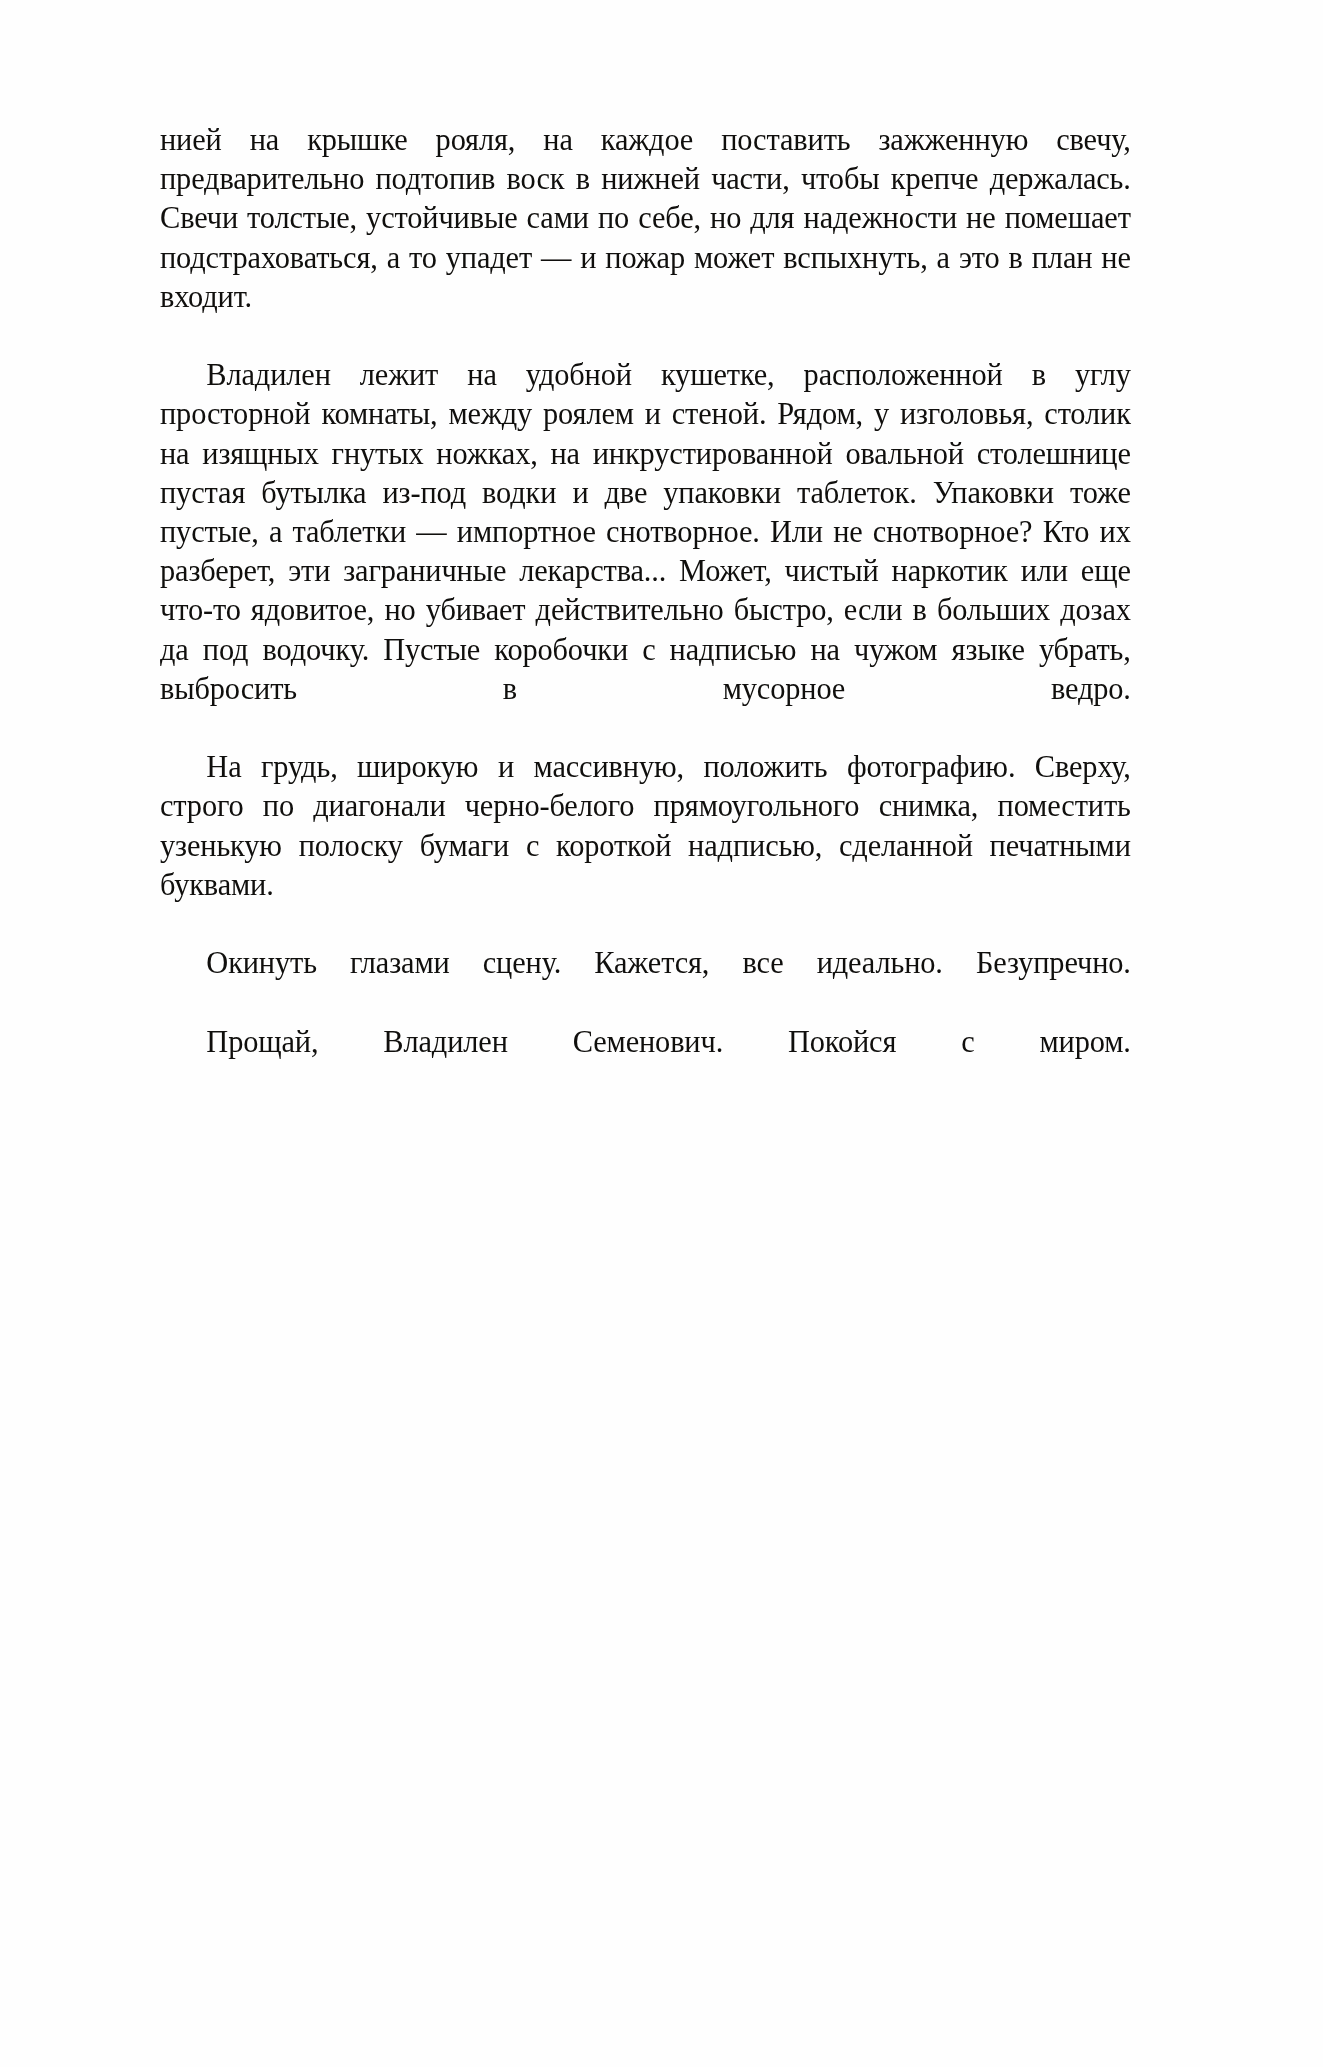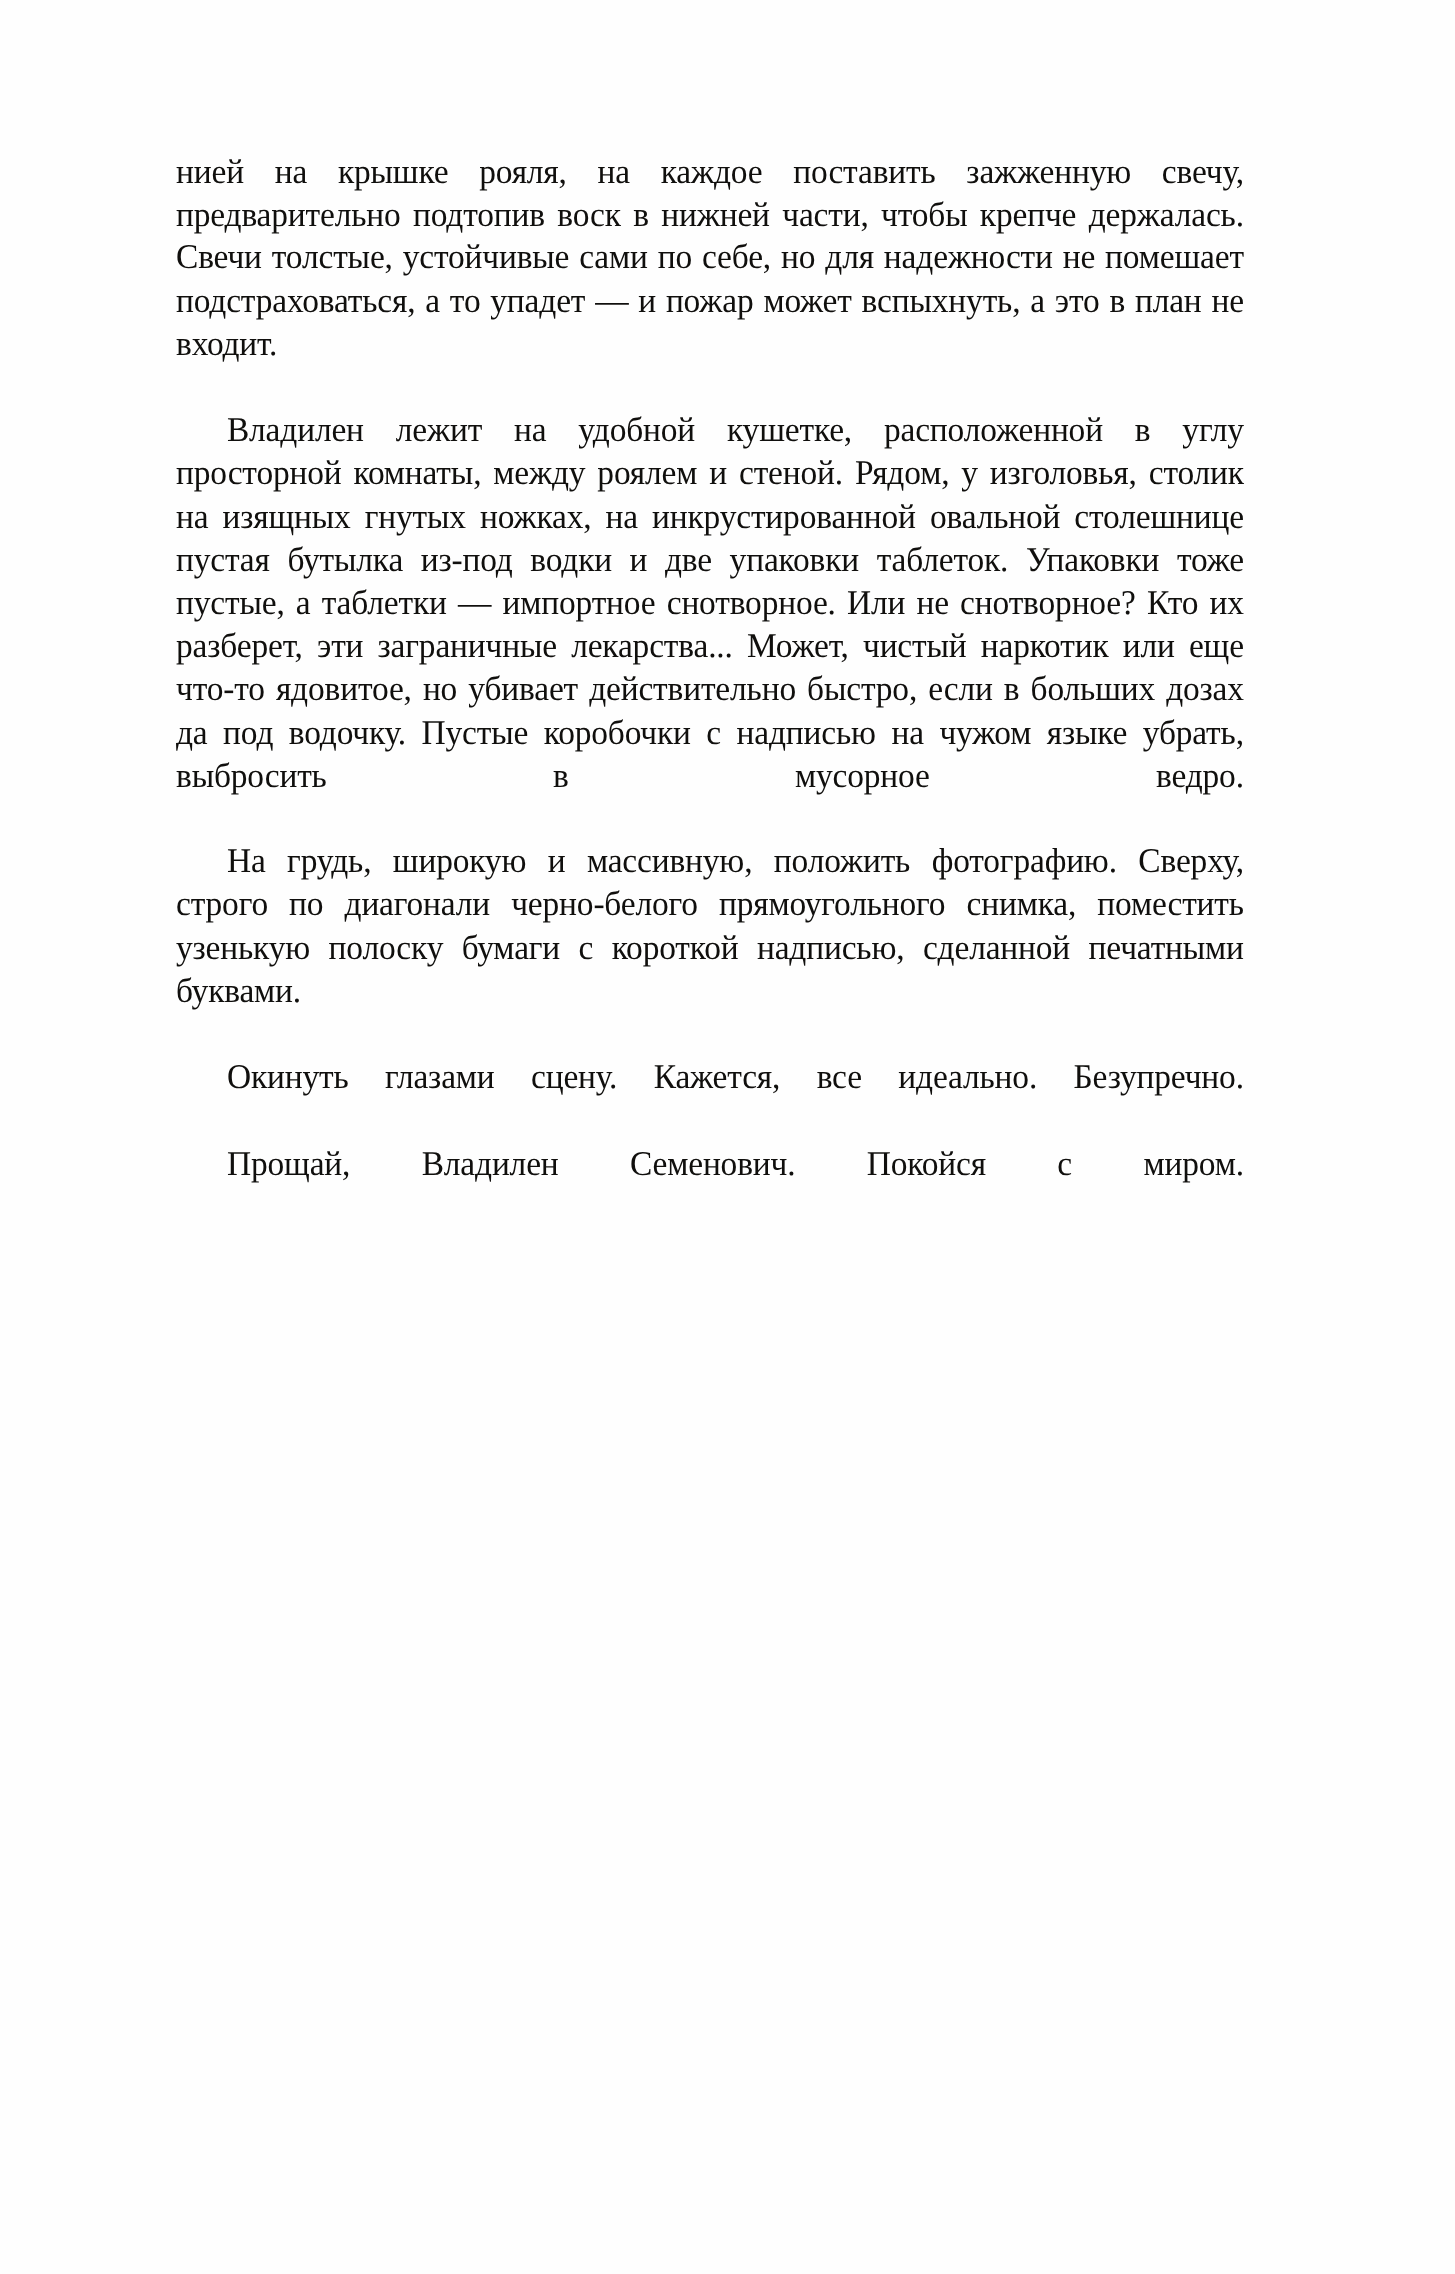--- a/index.html
+++ b/index.html
@@ -19,21 +19,21 @@
   #page {
     position: absolute;
     inset: 0;
     background: #fefefe;
   }
 
   
   #text-column {
     position: absolute;
     left: 160px;
-    top: 136px;
+    top: 120px;
     width: 1006px;
     color: #100f0d;
   }
 
   .para {
     margin: 0;
     text-align: justify;
     text-justify: inter-word;
     font-size: 31.5px;
     line-height: 39.2px;

